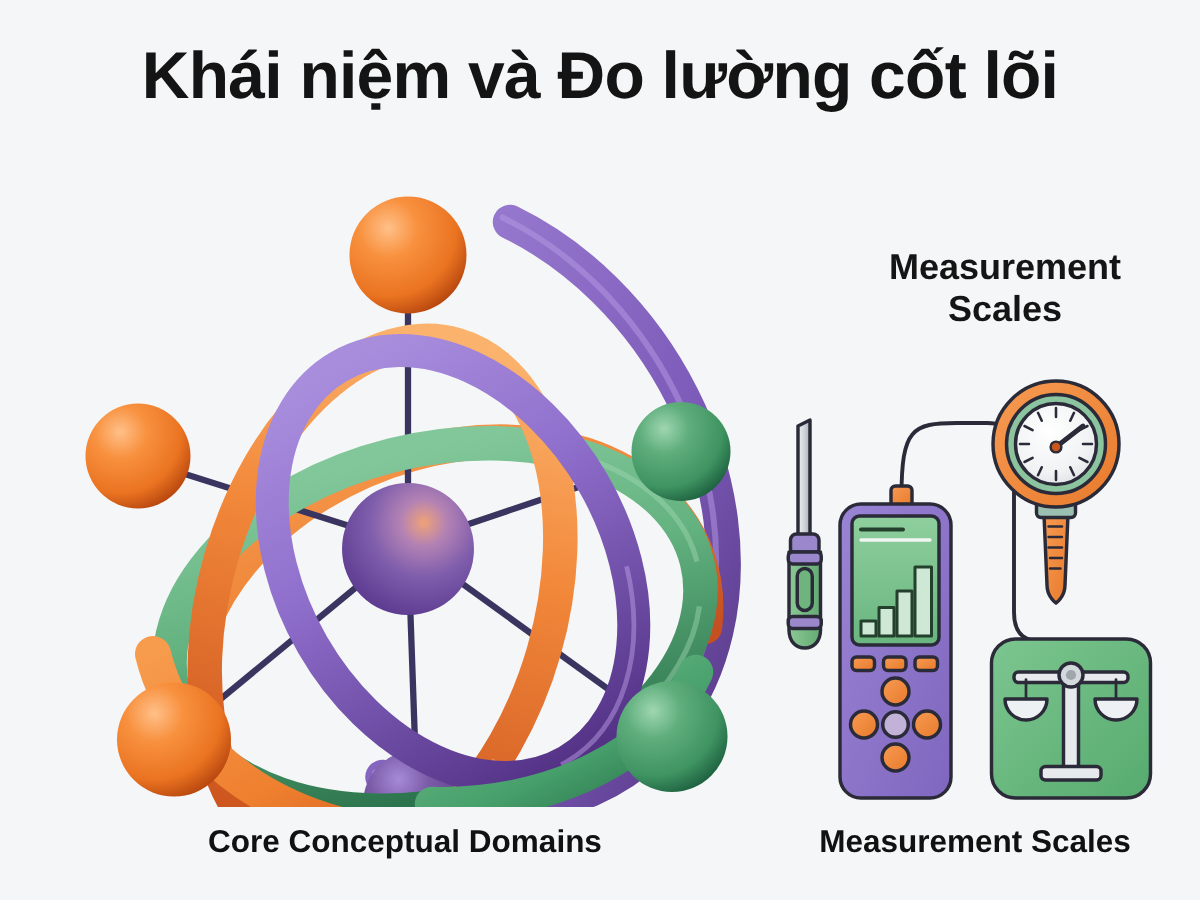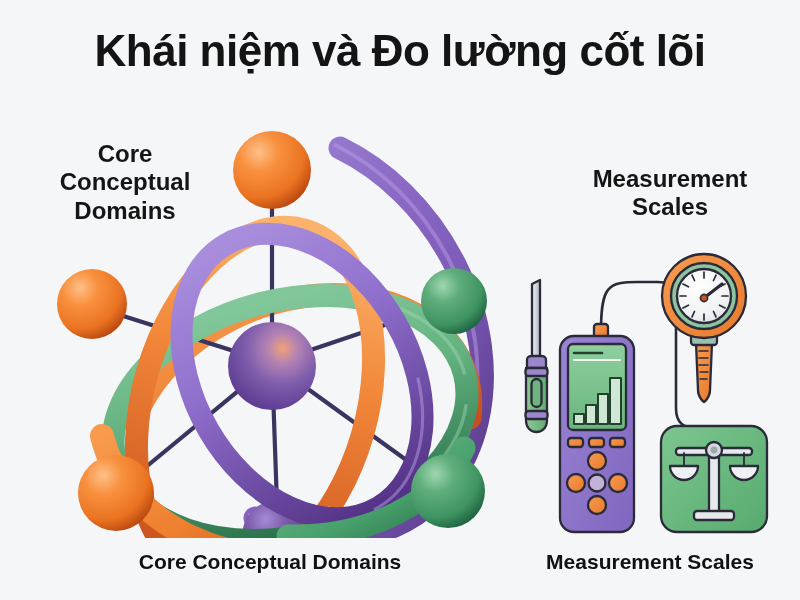--- a/index.html
+++ b/index.html
@@ -167,23 +167,20 @@
       <path d="M248 418 A 178 128 0 0 0 424 330" fill="none" stroke="url(#gGr2)" stroke-width="23" stroke-linecap="round"></path>
     </g>
 
     <circle cx="232" cy="52" r="39" fill="url(#sOr)"></circle>
     <circle cx="52" cy="186" r="35" fill="url(#sOr)"></circle>
     <circle cx="76" cy="375" r="38" fill="url(#sOr)"></circle>
     <circle cx="414" cy="183" r="33" fill="url(#sGr)"></circle>
     <circle cx="408" cy="373" r="37" fill="url(#sGr)"></circle>
   </svg>
 
-  <div class="inline-label" id="label-left">Core
-Conceptual
-Domains</div>
 
   <svg id="instr-svg" viewBox="0 0 300 292">
     <defs>
       <linearGradient id="iScreen" x1="0" y1="0" x2="0" y2="1">
         <stop offset="0%" stop-color="#8ecf9d"></stop>
         <stop offset="100%" stop-color="#6ab57f"></stop>
       </linearGradient>
       <linearGradient id="iBody" x1="0" y1="0" x2="1" y2="1">
         <stop offset="0%" stop-color="#9a84d4"></stop>
         <stop offset="100%" stop-color="#7f66bf"></stop>

